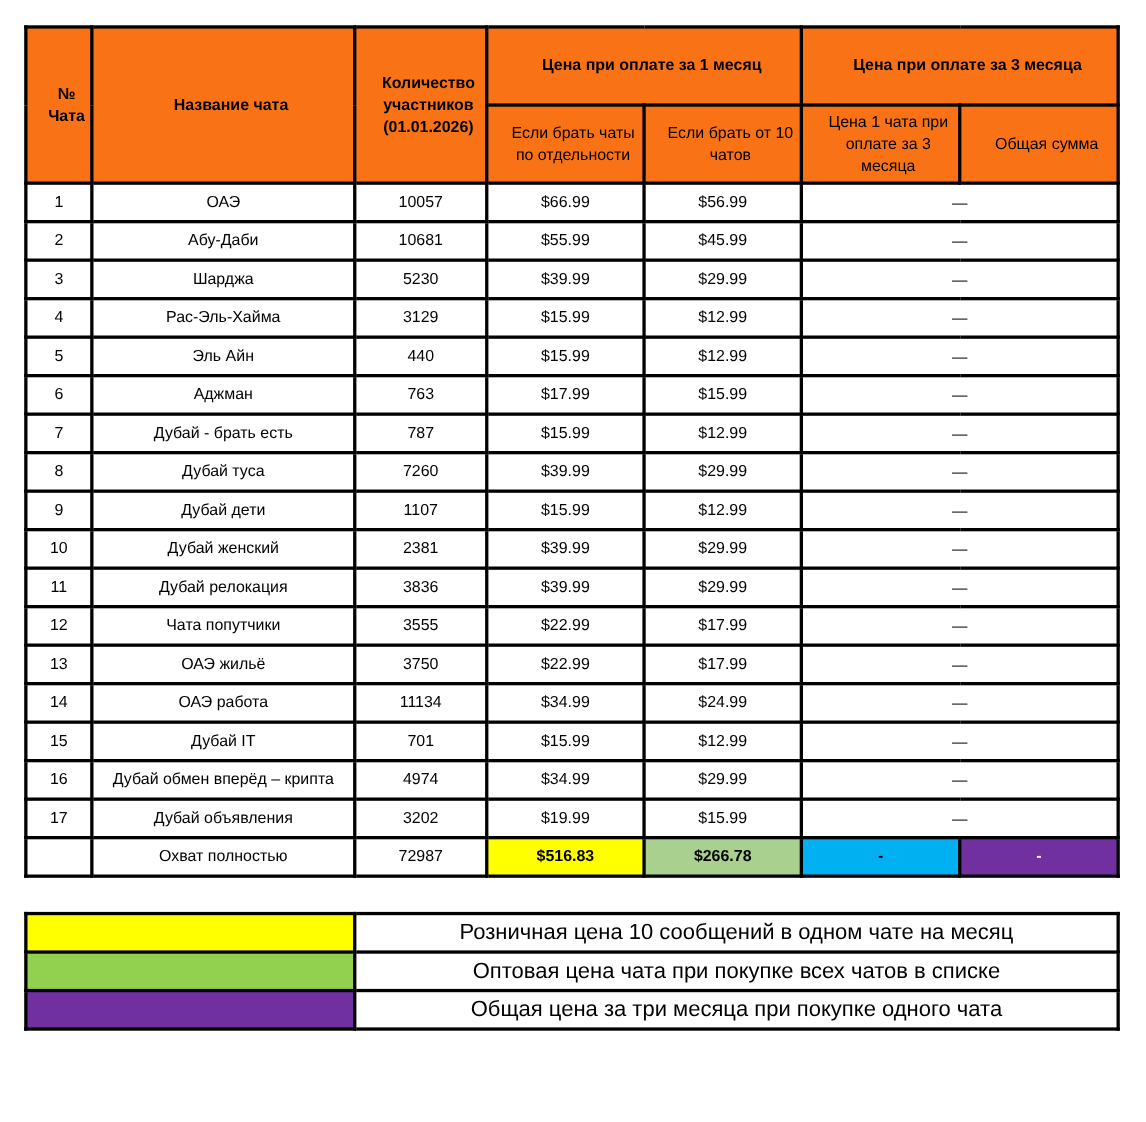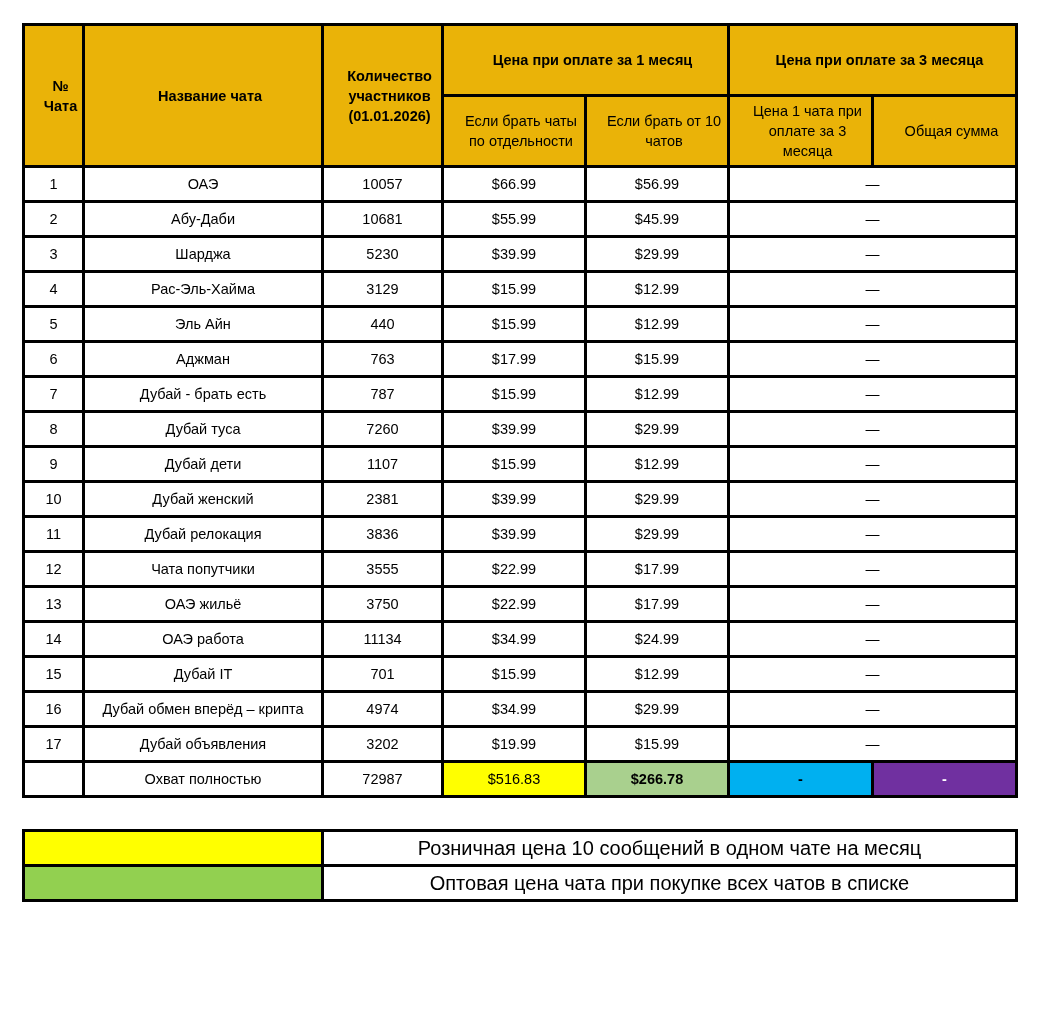--- a/index.html
+++ b/index.html
@@ -1,27 +1,27 @@
 <!DOCTYPE html>
 <html><head>
 <meta charset="utf-8">
 <style>
   html, body { margin: 0; padding: 0; background: #ffffff; }
   body { width: 1042px; height: 1020px; position: relative; overflow: hidden;
          font-family: "Liberation Sans", "DejaVu Sans", sans-serif; color: #000; }
   table { border-collapse: collapse; position: absolute; table-layout: fixed; }
   td, th { border: 3px solid #000; text-align: center; vertical-align: middle; padding: 0; font-size: 14.5px; }
   #main { left: 22px; top: 23px; width: 993px; }
-  #main th { background: #eab308; font-weight: bold; font-size: 14.5px; line-height: 20px; padding-left: 14px; }
+  #main th { background: #f97316; font-weight: bold; font-size: 14.5px; line-height: 20px; padding-left: 14px; }
   #main th.sub { font-weight: normal; }
   #main .hrow1 { height: 71px; }
   #main .hrow2 { height: 71px; }
   #main td { height: 32px; background: #fff; }
   #main td.dash { font-size: 14px; }
-  .c-yellow { background: #ffff00 !important; font-weight: normal; }
+  .c-yellow { background: #ffff00 !important; font-weight: bold; }
   .c-green { background: #a9d08e !important; font-weight: bold; }
   .c-blue { background: #00b0f0 !important; font-weight: bold; }
   .c-purple { background: #7030a0 !important; color: #fff; font-weight: bold; }
   #legend { left: 22px; top: 829px; width: 993px; }
   #legend td { height: 32px; font-size: 20px; background: #fff; }
   #legend td.sw { width: 296px; }
   .sw-yellow { background: #ffff00 !important; }
   .sw-green { background: #92d050 !important; }
   .sw-blue { background: #00b0f0 !important; }
   .sw-purple { background: #7030a0 !important; }
@@ -212,14 +212,18 @@
     </colgroup>
   <tbody>
     <tr>
       <td class="sw sw-yellow"></td>
       <td>Розничная цена 10 сообщений в одном чате на месяц</td>
     </tr>
     <tr>
       <td class="sw sw-green"></td>
       <td>Оптовая цена чата при покупке всех чатов в списке</td>
     </tr>
+    <tr>
+      <td class="sw sw-purple"></td>
+      <td>Общая цена за три месяца при покупке одного чата</td>
+    </tr>
   </tbody>
 </table>
 
 </body></html>

